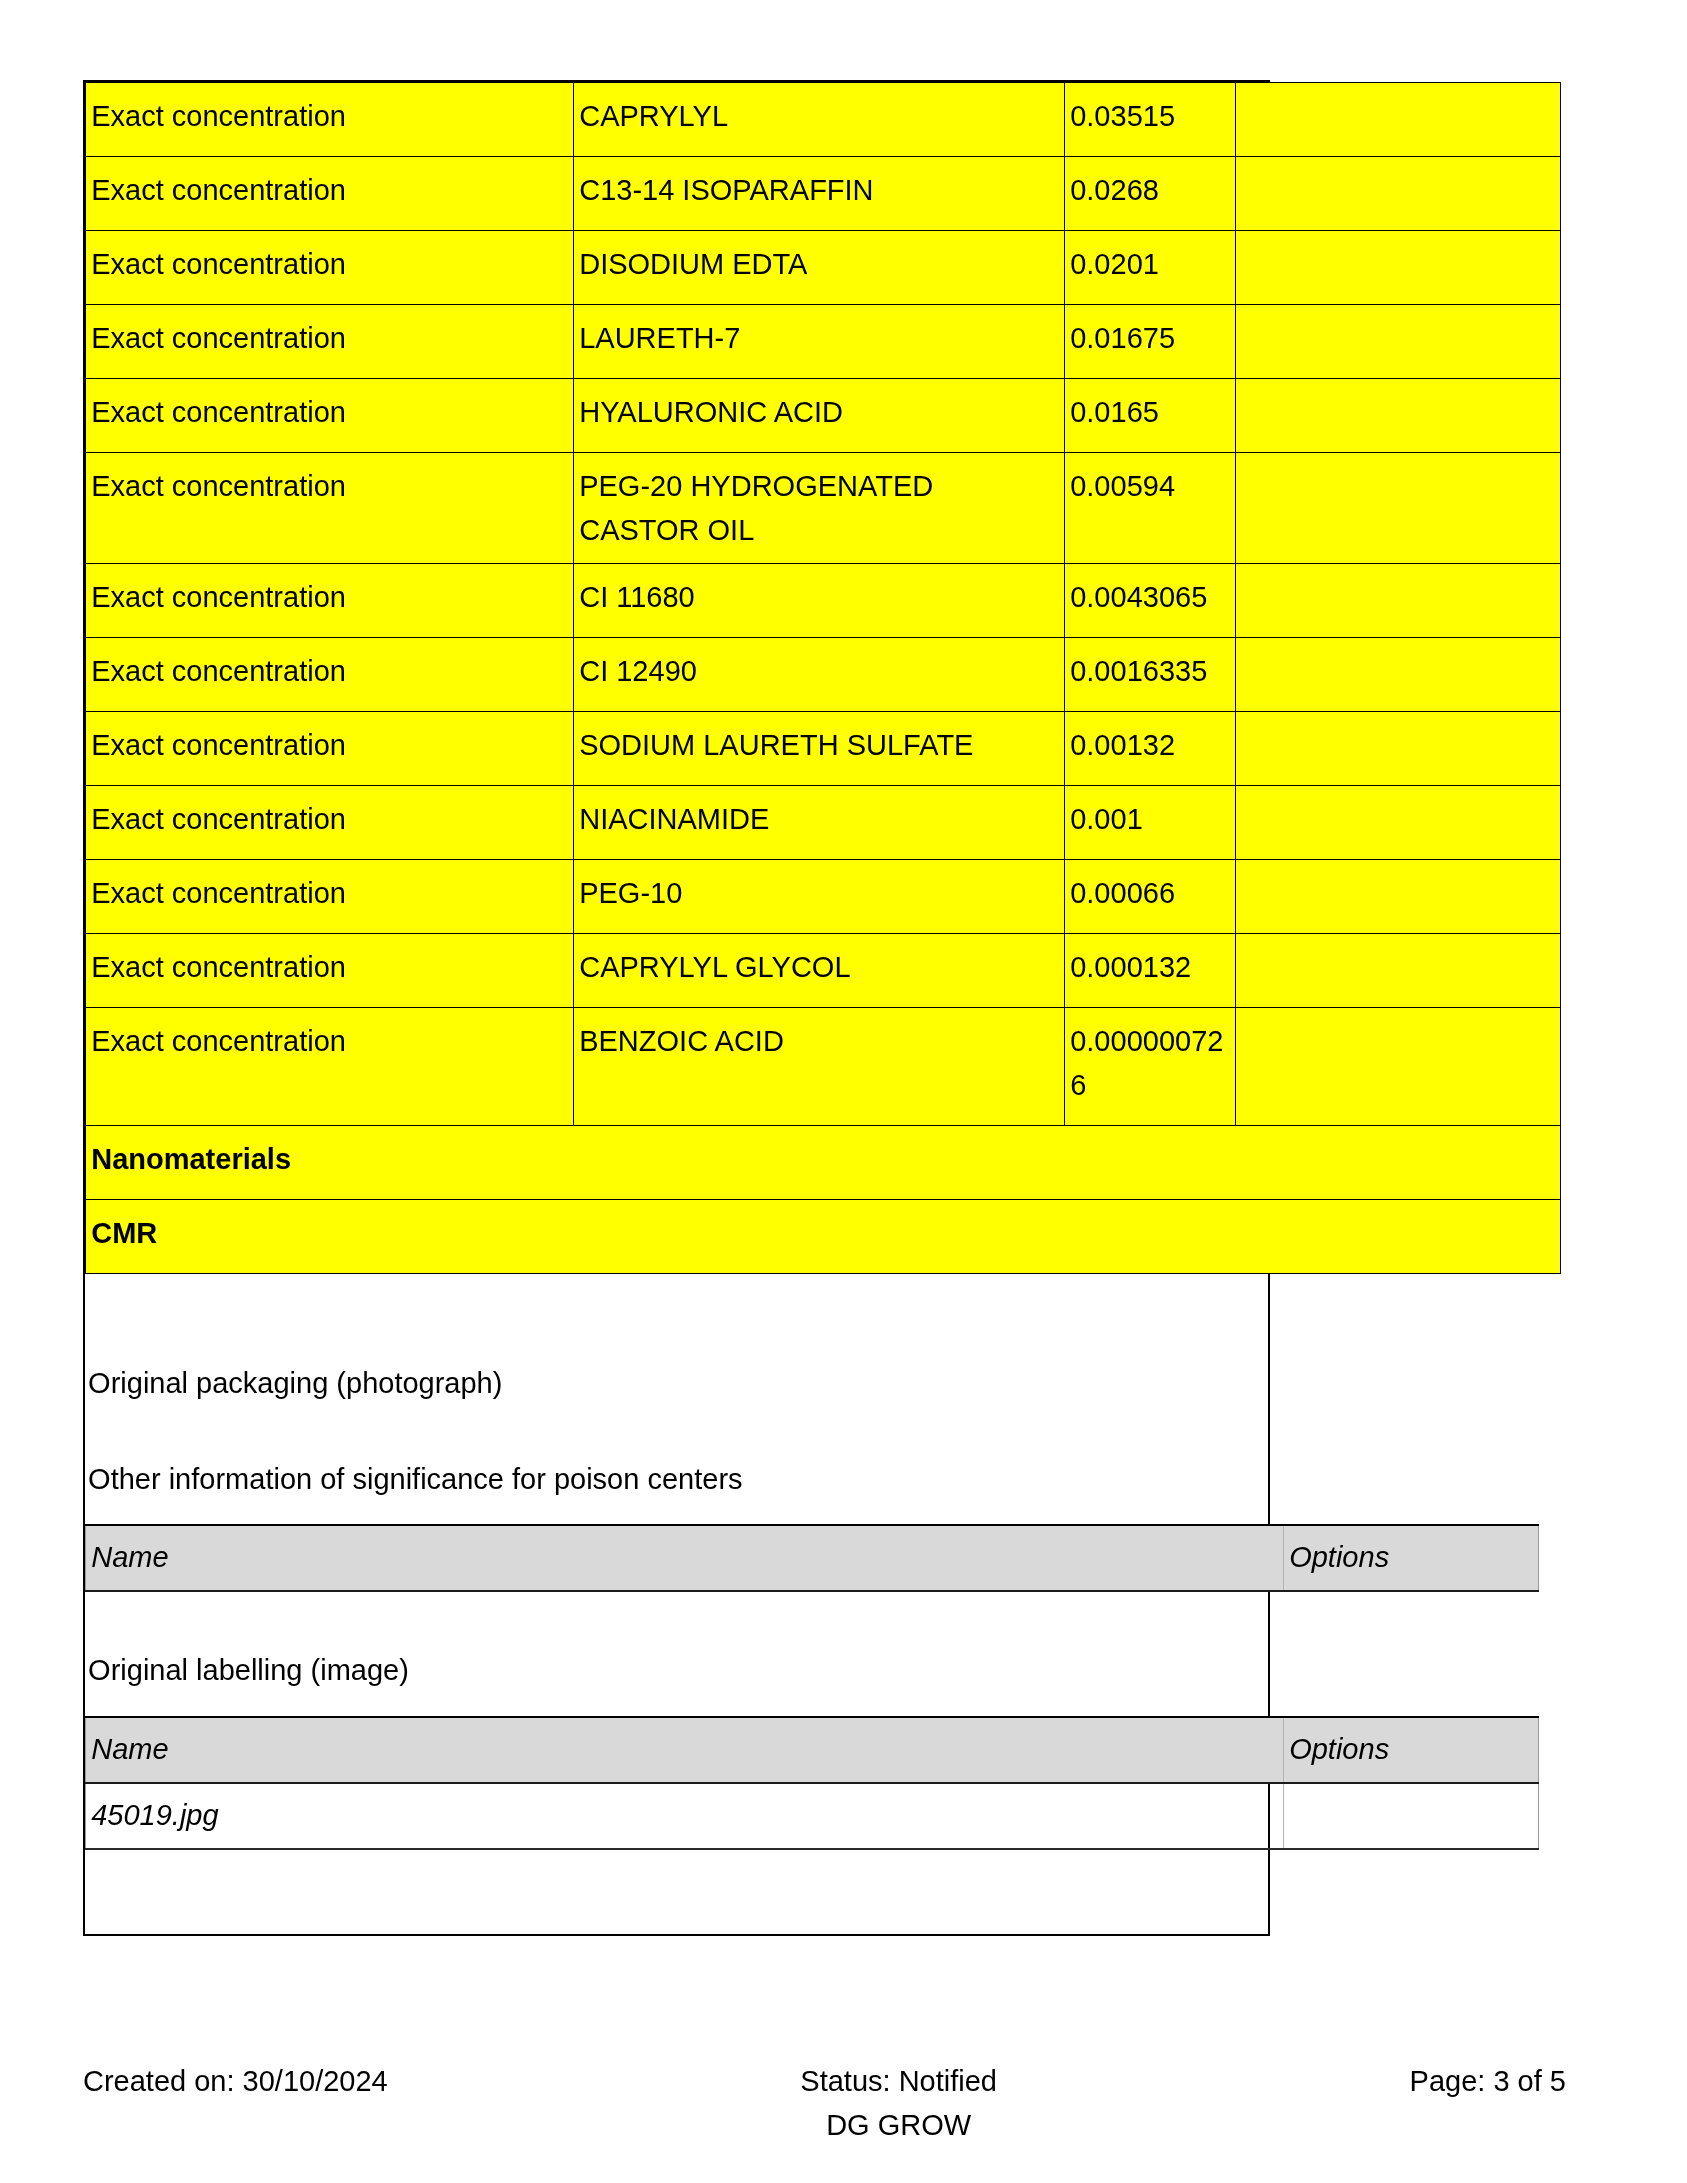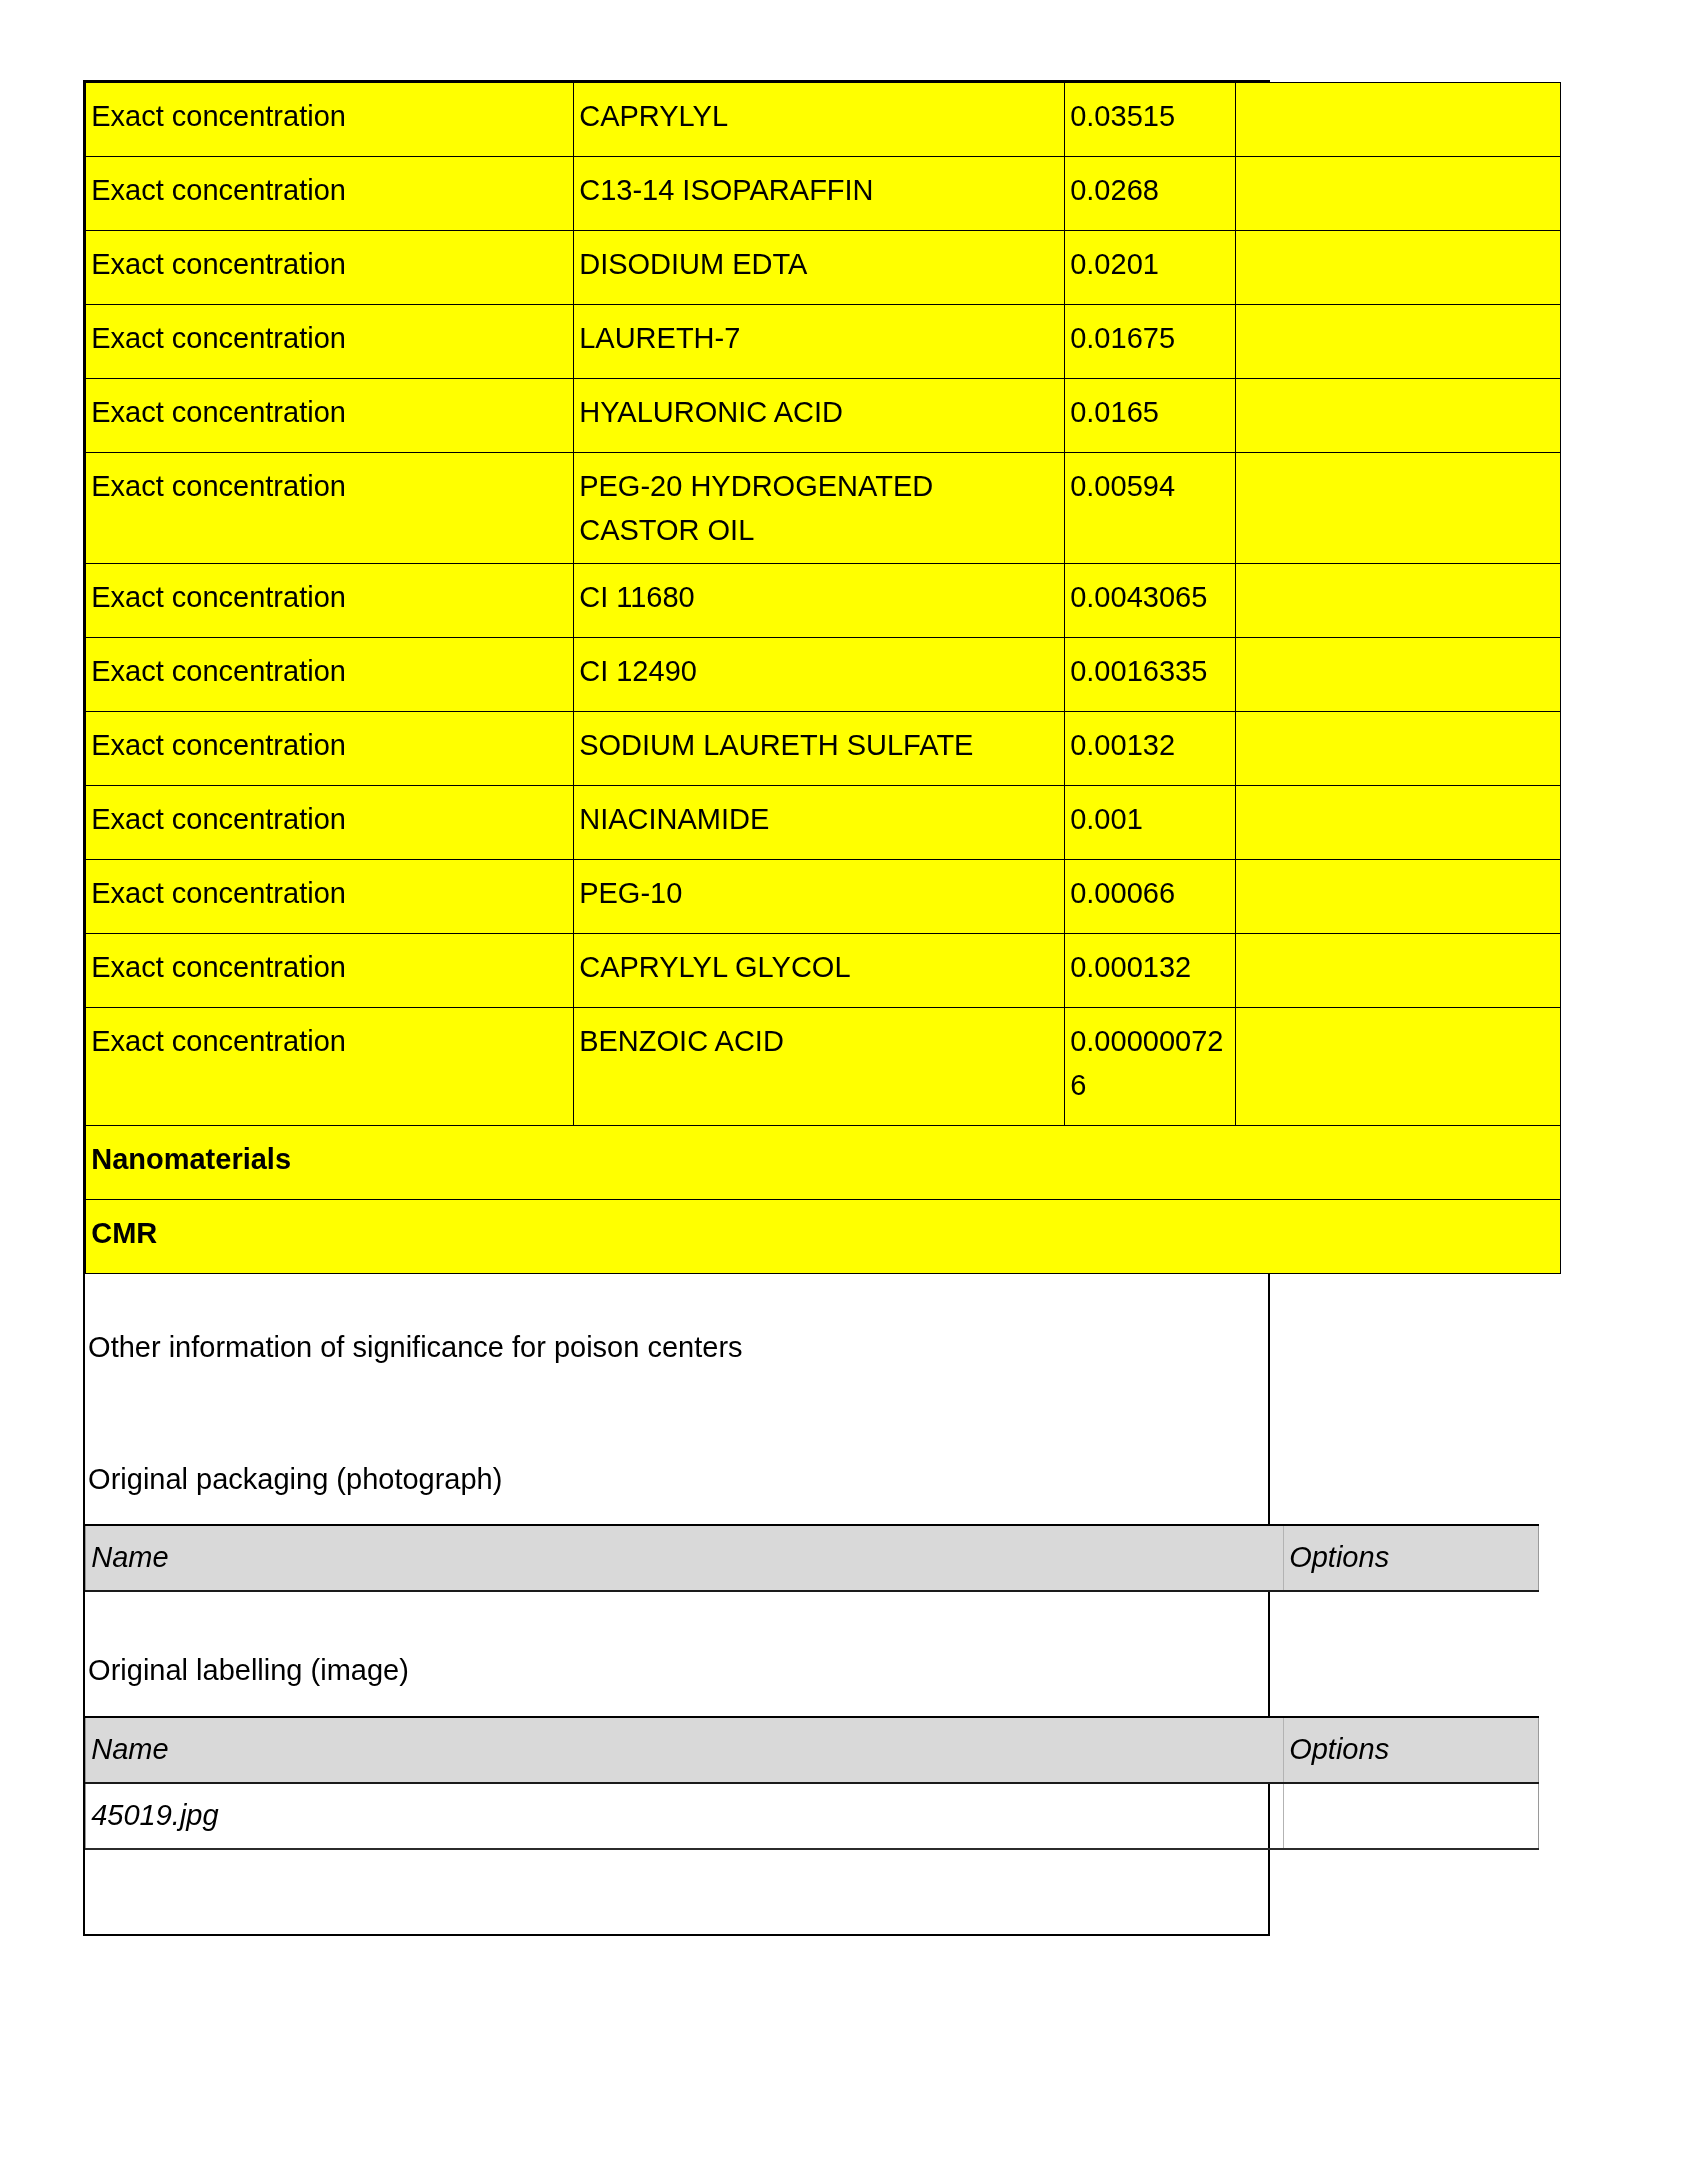--- a/index.html
+++ b/index.html
@@ -204,23 +204,23 @@
         </tr>
         <tr>
           <td class="span-label" colspan="4">Nanomaterials</td>
         </tr>
         <tr>
           <td class="span-label" colspan="4">CMR</td>
         </tr>
       </tbody>
     </table>
 
+    <div class="plain-heading pack-head">Original packaging (photograph)</div>
+
     <div class="plain-heading other-info">Other information of significance for poison centers</div>
-
-    <div class="plain-heading pack-head">Original packaging (photograph)</div>
 
     <table class="file-table">
       <colgroup>
           <col class="name-col">
           <col class="opt-col">
         </colgroup>
       <thead>
         <tr>
           <th>Name</th>
           <th class="opt">Options</th>
@@ -244,14 +244,22 @@
       <tbody>
         <tr>
           <td>45019.jpg</td>
           <td class="opt"></td>
         </tr>
       </tbody>
     </table>
 
   </div>
 
+  <div class="footer">
+    <div>Created on: 30/10/2024</div>
+    <div class="center-block">
+      <div>Status: Notified</div>
+      <div>DG GROW</div>
+    </div>
+    <div>Page: 3 of 5</div>
+  </div>
 </div>
 
 
 </body></html>

